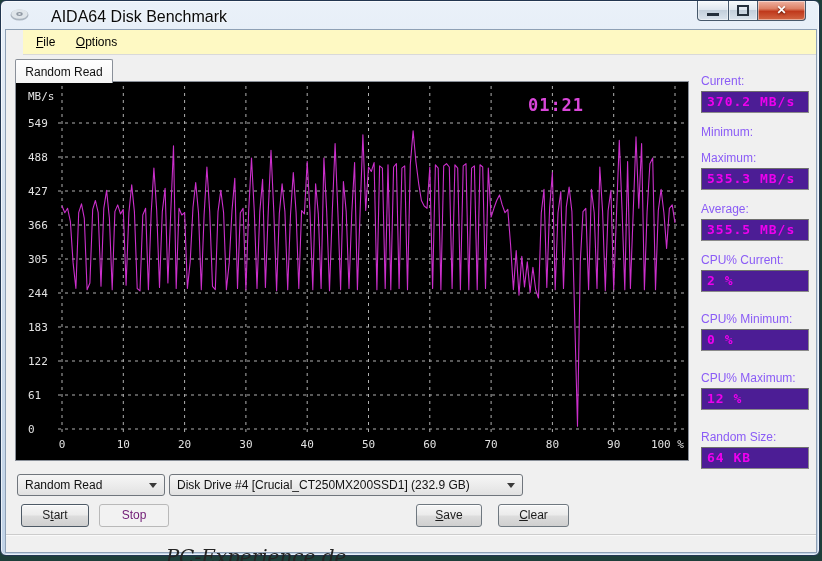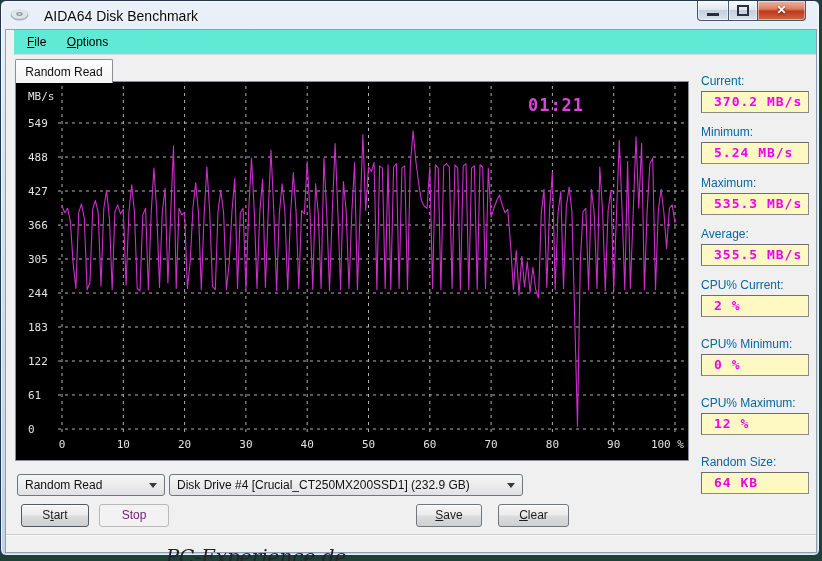--- a/index.html
+++ b/index.html
@@ -11,62 +11,62 @@
   }
   
   .window{
     position:absolute;left:0;top:0;width:818px;height:554px;
     border:1px solid #223650;border-radius:6px;
     background:linear-gradient(180deg,#eaf1f9 0%,#d6e2f0 35%,#c1d3e7 100%);
     box-shadow:inset 0 0 0 1px rgba(255,255,255,.65);
   }
   .titlebar{position:absolute;left:0;top:0;right:0;height:28px;}
   .title-icon{position:absolute;left:9px;top:7px;width:19px;height:14px;}
-  .title-text{position:absolute;left:43px;top:7px;font-size:14px;color:#0a0a0a;text-shadow:0 0 3px rgba(255,255,255,.9);}
+  .title-text{position:absolute;left:50px;top:7px;font-size:16px;color:#0a0a0a;text-shadow:0 0 3px rgba(255,255,255,.9);}
   .win-btns{position:absolute;top:0;right:13px;display:flex;}
   .win-btn{height:19px;position:relative;border:1px solid #46586b;border-top:none;box-shadow:inset 0 0 0 1px rgba(255,255,255,.45);}
   .win-btn.minb{width:30px;border-radius:0 0 0 4px;background:linear-gradient(#f7fafc,#dfe7ef 45%,#c3cfdb 50%,#dae3ec);}
   .win-btn.maxb{width:28px;border-left:none;background:linear-gradient(#f7fafc,#dfe7ef 45%,#c3cfdb 50%,#dae3ec);}
   .win-btn.closeb{width:47px;border-left:none;border-radius:0 0 4px 0;
     background:linear-gradient(#efb2a2,#dd8166 40%,#c0391c 55%,#d26643);
     display:flex;align-items:center;justify-content:center;}
   .glyph-min{position:absolute;left:9px;bottom:4px;width:12px;height:3px;background:#25303c;}
   .glyph-max{position:absolute;left:8px;top:4px;width:8px;height:7px;border:2px solid #25303c;}
   .glyph-close{color:#fff;font-size:12px;font-weight:bold;line-height:17px;text-shadow:0 1px 2px #5a1405;}
   
   .client{
     position:absolute;left:4px;top:28px;width:810px;height:522px;
     background:#f0f0f0;border:1px solid #8ea0b5;
   }
-  .menubar{position:absolute;left:8px;top:0;right:0;height:24px;border-bottom:1px solid #d9d9d9;background:#5eead4;}
+  .menubar{position:absolute;left:17px;top:0;right:0;height:24px;border-bottom:1px solid #d9d9d9;background:#fef9c3;}
   .menu-item{display:inline-block;padding:4px 8px;font-size:12px;color:#000;margin-top:1px;}
   .menu-item:first-child{margin-left:5px;}
   .key{text-decoration:underline;}
   
   .tab{
     position:absolute;left:9px;top:29px;width:96px;height:23px;z-index:3;
     background:linear-gradient(#ffffff,#f4f4f4);
     border:1px solid #8a9099;border-bottom:none;border-radius:2px 2px 0 0;
     font-size:12px;color:#111;display:flex;align-items:center;justify-content:center;
   }
   .chart{
     position:absolute;left:9px;top:51px;width:672px;height:378px;
     background:#000;border:1px solid #8a9099;z-index:2;
   }
   .chart svg{display:block;}
   
   .stats{position:absolute;left:695px;top:44px;width:108px;}
   .stat{margin-bottom:20px;}
   .stat:nth-child(-n+4){margin-bottom:12px;}
-  .stat-label{font-size:12px;color:#0369a1;margin-bottom:3px;}
+  .stat-label{font-size:12px;color:#8b5cf6;margin-bottom:3px;}
   .stat-box{
-    height:20px;background:#fef9c3;border:1px solid #8a8a8a;
+    height:20px;background:#4c1d95;border:1px solid #8a8a8a;
     border-top-color:#6d6d6d;border-left-color:#6d6d6d;
     font:bold 13px "DejaVu Sans Mono",monospace;letter-spacing:1px;
-    color:#ee00ee;line-height:20px;padding-left:12px;white-space:nowrap;overflow:hidden;
+    color:#ee00ee;line-height:20px;padding-left:5px;white-space:nowrap;overflow:hidden;
   }
   
   .combo{
     position:absolute;top:444px;height:22px;box-sizing:border-box;
     border:1px solid #70767d;border-radius:3px;
     background:linear-gradient(#f6f6f6,#eaeaea 60%,#e1e1e1);
     font-size:12px;color:#111;line-height:20px;padding-left:7px;white-space:nowrap;overflow:hidden;
   }
   #combo-test{left:11px;width:148px;}
   #combo-drive{left:163px;width:354px;}
@@ -176,21 +176,20 @@
       </svg>
     </div>
 
     <div class="stats" id="stats">
         <div class="stat">
           <div class="stat-label">Current:</div>
           <div class="stat-box">370.2 MB/s</div>
         </div>
         <div class="stat">
           <div class="stat-label">Minimum:</div>
-          <div class="stat-box">5.24 MB/s</div>
         </div>
         <div class="stat">
           <div class="stat-label">Maximum:</div>
           <div class="stat-box">535.3 MB/s</div>
         </div>
         <div class="stat">
           <div class="stat-label">Average:</div>
           <div class="stat-box">355.5 MB/s</div>
         </div>
         <div class="stat">

